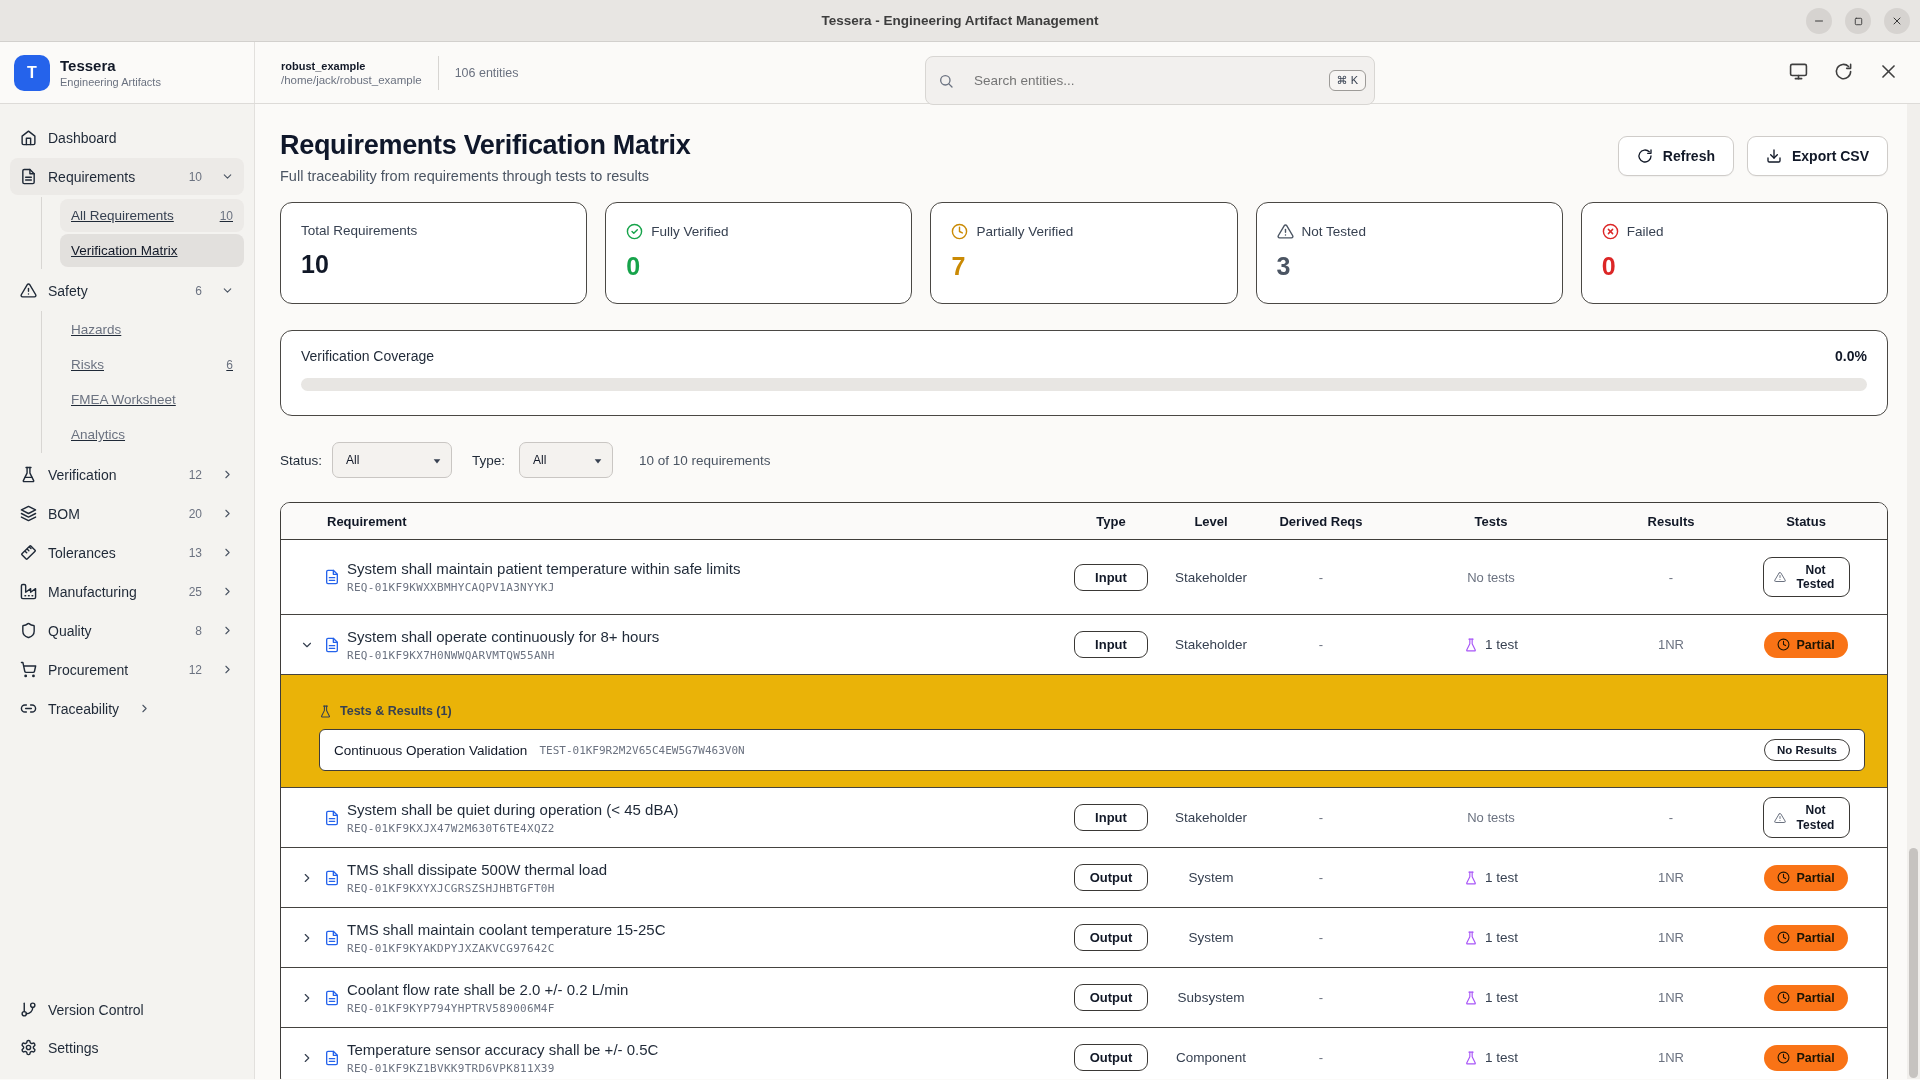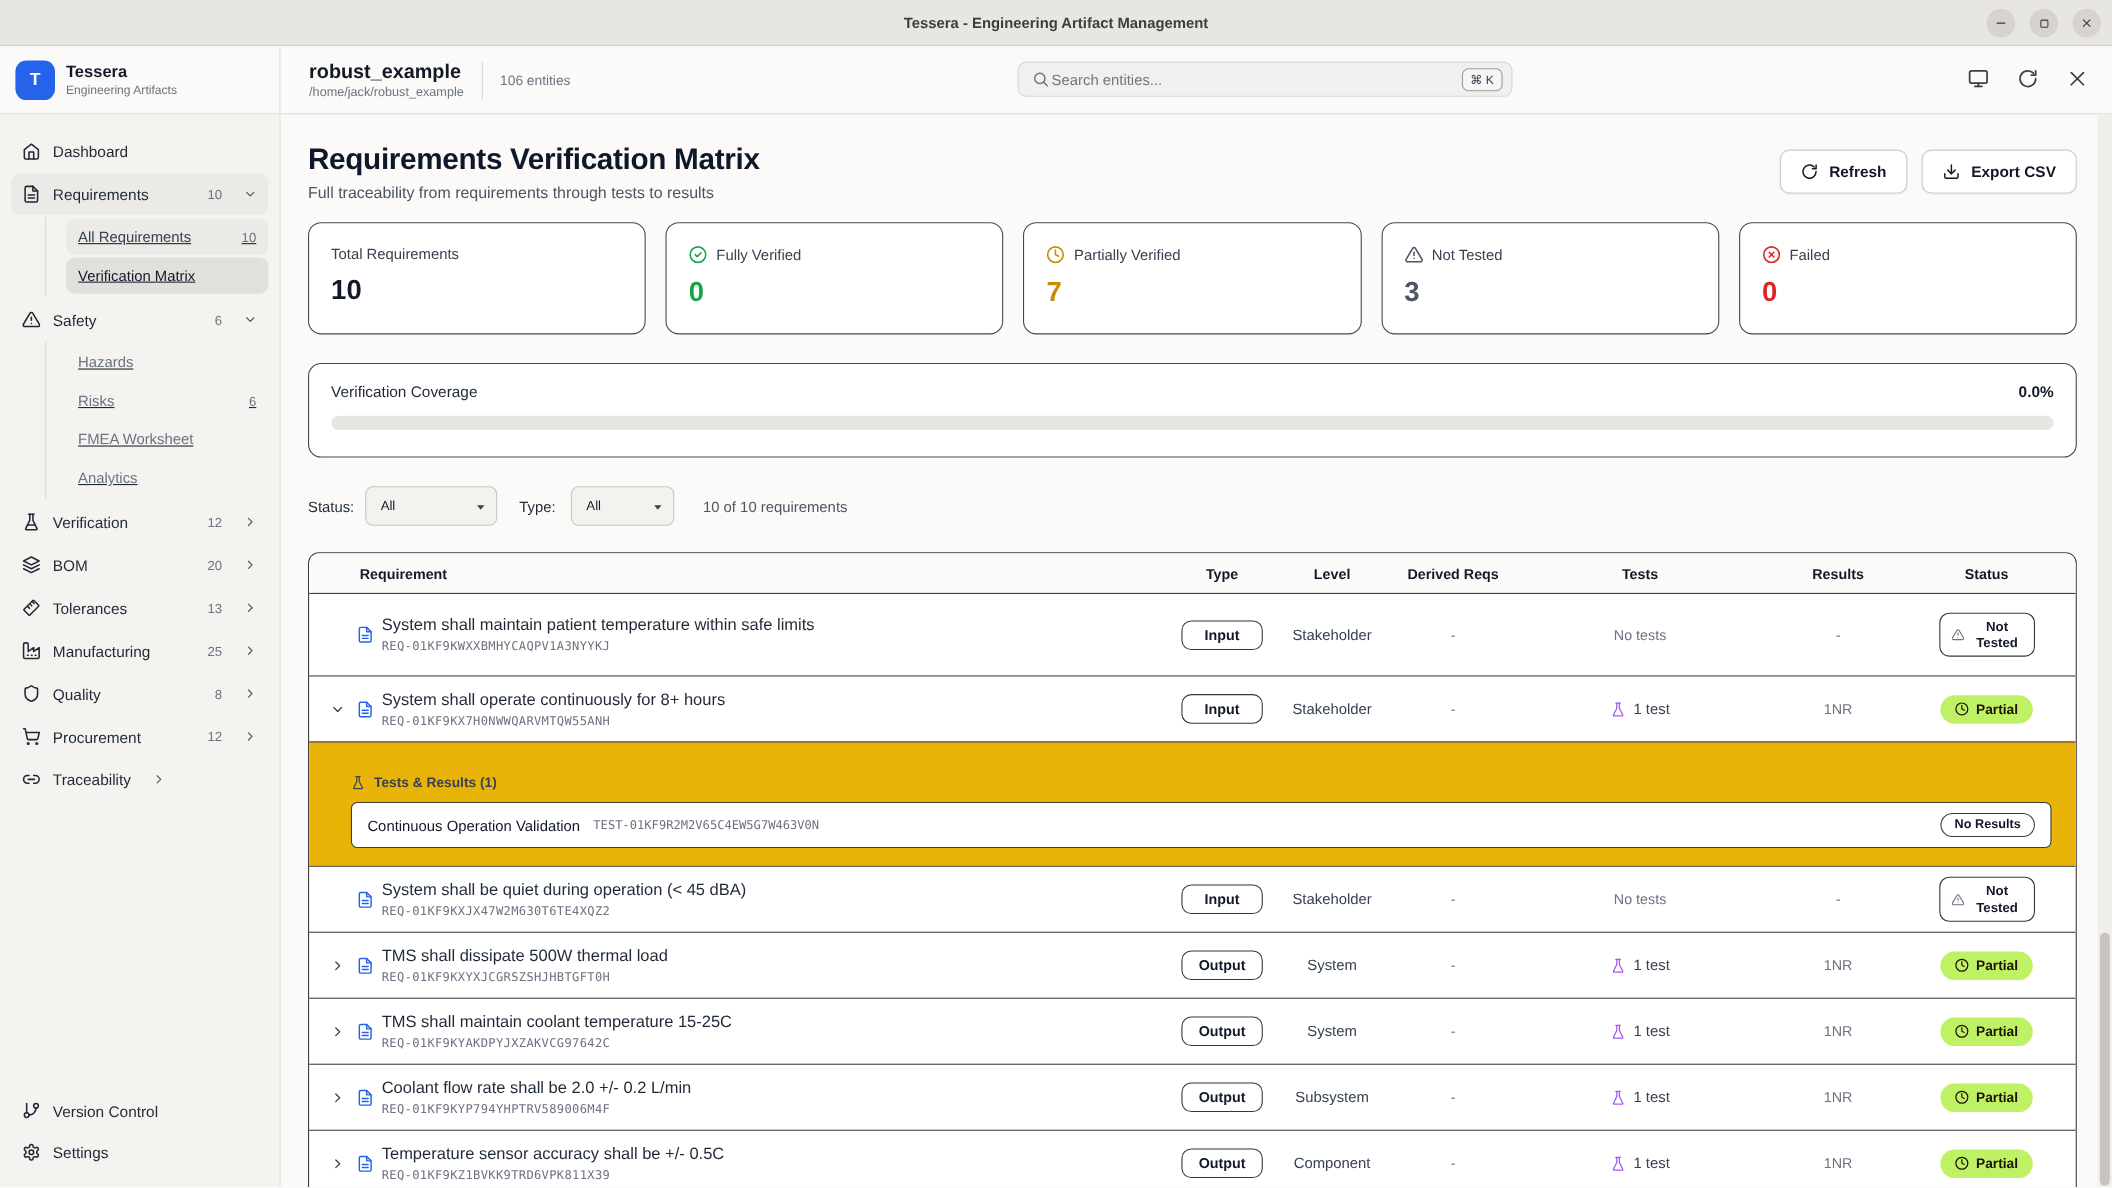--- a/index.html
+++ b/index.html
@@ -13,25 +13,25 @@
   .win-controls { position:absolute; right:10px; top:8px; display:flex; gap:13px; }
   .win-btn { width:26px; height:26px; border-radius:50%; background:#d6d3d0; border:none; display:flex; align-items:center; justify-content:center; color:#3a3a3a; cursor:pointer; }
 
   
   .app-header { height:62px; display:flex; background:#fbfaf8; border-bottom:1px solid #dddbd8; position:relative; }
   .brand { width:255px; flex:0 0 255px; border-right:1px solid #e2e0dd; display:flex; align-items:center; gap:10px; padding-left:14px; }
   .logo { width:36px; height:36px; border-radius:10px; background:#2563eb; color:#fff; font-size:16px; font-weight:700; display:flex; align-items:center; justify-content:center; }
   .brand-name { font-size:15px; font-weight:700; color:#111827; }
   .brand-sub { font-size:11px; color:#6b7280; margin-top:2px; }
   .proj { display:flex; align-items:center; gap:16px; padding-left:26px; }
-  .proj-name { font-size:18px; font-weight:700; color:#111827; }
+  .proj-name { font-size:11px; font-weight:700; color:#111827; }
   .proj-path { font-size:11.5px; color:#6b7280; margin-top:2px; }
   .proj-div { width:1px; height:34px; background:#d7d5d2; }
   .proj-entities { font-size:12.5px; color:#6b7280; }
-  .searchbox { position:absolute; left:925px; top:14px; width:450px; height:32px; background:#f2f0ee; border:1px solid #d8d6d3; border-radius:8px; display:flex; align-items:center; padding:0 8px 0 12px; gap:2px; color:#6b7280; }
+  .searchbox { position:absolute; left:925px; top:14px; width:450px; height:49px; background:#f2f0ee; border:1px solid #d8d6d3; border-radius:8px; display:flex; align-items:center; padding:0 8px 0 12px; gap:20px; color:#6b7280; }
   .searchbox input { flex:1; border:none; background:transparent; outline:none; font-size:13.5px; color:#374151; font-family:"Liberation Sans",sans-serif; }
   .kbd { border:1px solid #9d9b98; border-radius:6px; background:#f7f5f3; font-size:11px; color:#374151; padding:3px 7px; }
   .hdr-icons { position:absolute; right:22px; top:20px; display:flex; gap:26px; }
   .hdr-icon-btn { background:none; border:none; color:#3f3f3f; cursor:pointer; padding:0; }
 
   
   .body-row { display:flex; height:975px; }
   .sidebar { width:255px; flex:0 0 255px; background:#f4f3f0; border-right:1px solid #e2e0dd; padding-top:14px; display:flex; flex-direction:column; }
   .main { flex:1; position:relative; overflow:hidden; padding:26px 32px 0 25px; }
 
@@ -92,21 +92,21 @@
   .doc-ic { color:#2563eb; }
   .req-title { font-size:15px; color:#1f2937; }
   .req-id { font-family:"DejaVu Sans Mono",monospace; font-size:11px; letter-spacing:0.3px; color:#6b7280; margin-top:4px; }
   .badge-type { display:inline-block; width:74px; text-align:center; border:1.5px solid #3a3835; border-radius:9px; padding:5px 0; font-size:13px; font-weight:700; color:#111827; background:#fff; }
   .cell-level { font-size:13.5px; color:#374151; }
   .cell-dim { font-size:13px; color:#6b7280; }
   .tests-cell { display:flex; align-items:center; gap:7px; justify-content:center; font-size:13.5px; color:#374151; }
   .flask-p { color:#a855f7; }
   .badge-nt { display:inline-flex; align-items:center; gap:7px; border:1.5px solid #3a3835; border-radius:9px; padding:5px 10px; background:#fff; color:#6b7280; }
   .badge-nt .txt { width:46px; text-align:center; font-size:12px; font-weight:700; line-height:1.2; color:#111827; }
-  .badge-partial { display:inline-flex; align-items:center; gap:6px; background:#bef264; border-radius:999px; padding:6px 13px; font-size:12.5px; font-weight:700; color:#1c1403; }
+  .badge-partial { display:inline-flex; align-items:center; gap:6px; background:#f97316; border-radius:999px; padding:6px 13px; font-size:12.5px; font-weight:700; color:#1c1403; }
 
   
   .expand { padding:29px 22px 16px 38px; background:#eab308; }
   .expand-head { display:flex; align-items:center; gap:8px; font-size:12.5px; font-weight:700; color:#374151; }
   .test-card { margin-top:11px; border:1px solid #3f3d3a; border-radius:6px; padding:9px 14px; display:flex; align-items:center; background:#fff; cursor:pointer; }
   .test-name { font-size:13.5px; color:#111827; }
   .test-id { font-family:"DejaVu Sans Mono",monospace; font-size:11px; color:#6b7280; margin-left:12px; }
   .badge-noresults { margin-left:auto; border:1.4px solid #3f3d3a; border-radius:999px; padding:4px 12px; font-size:11.5px; font-weight:700; color:#111827; background:#fff; }
 
   

